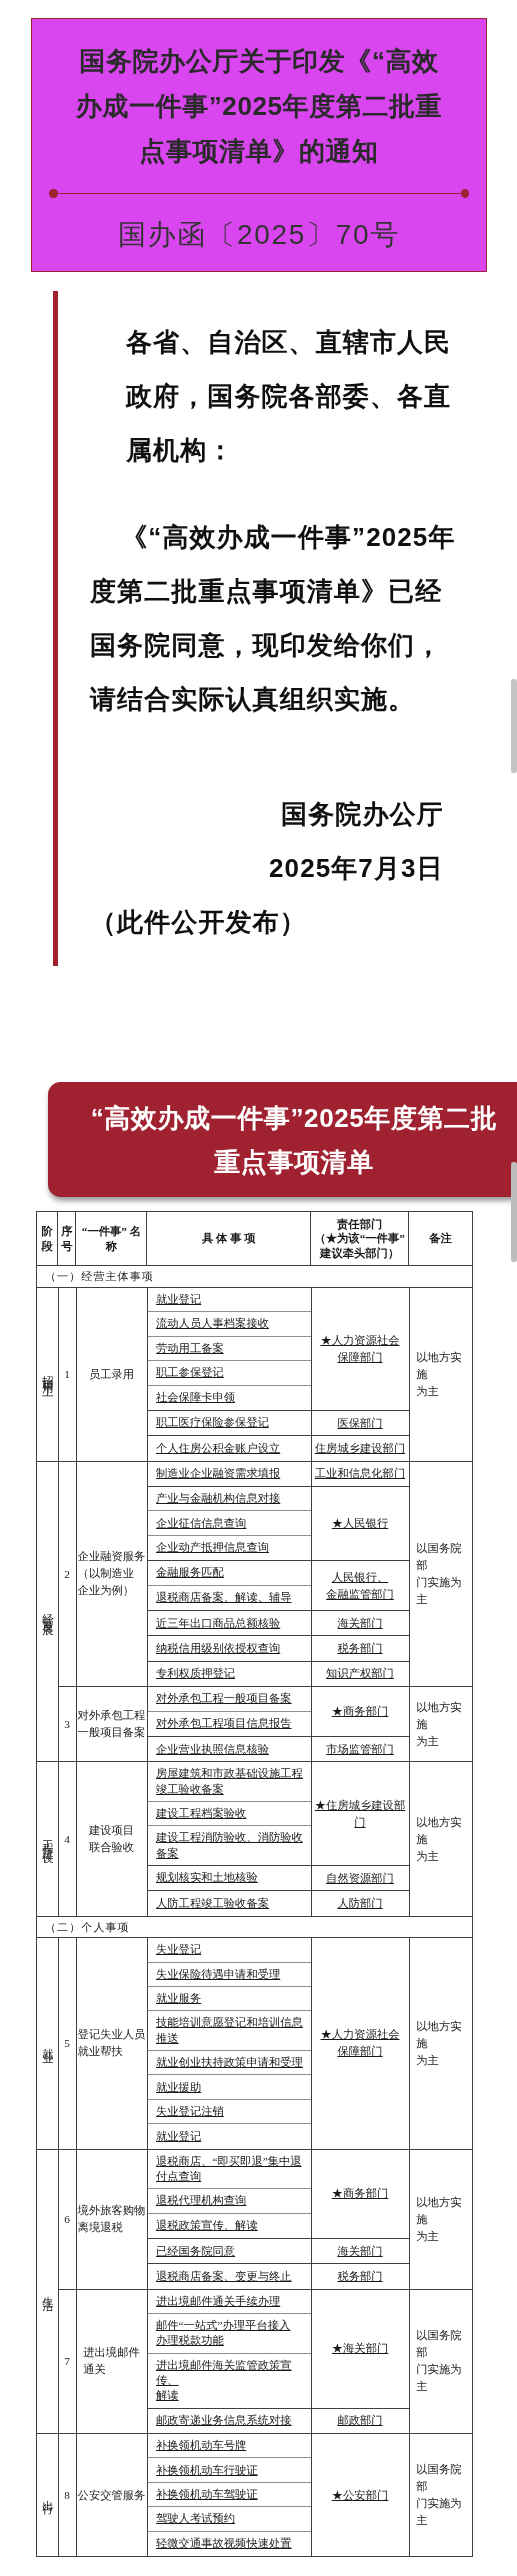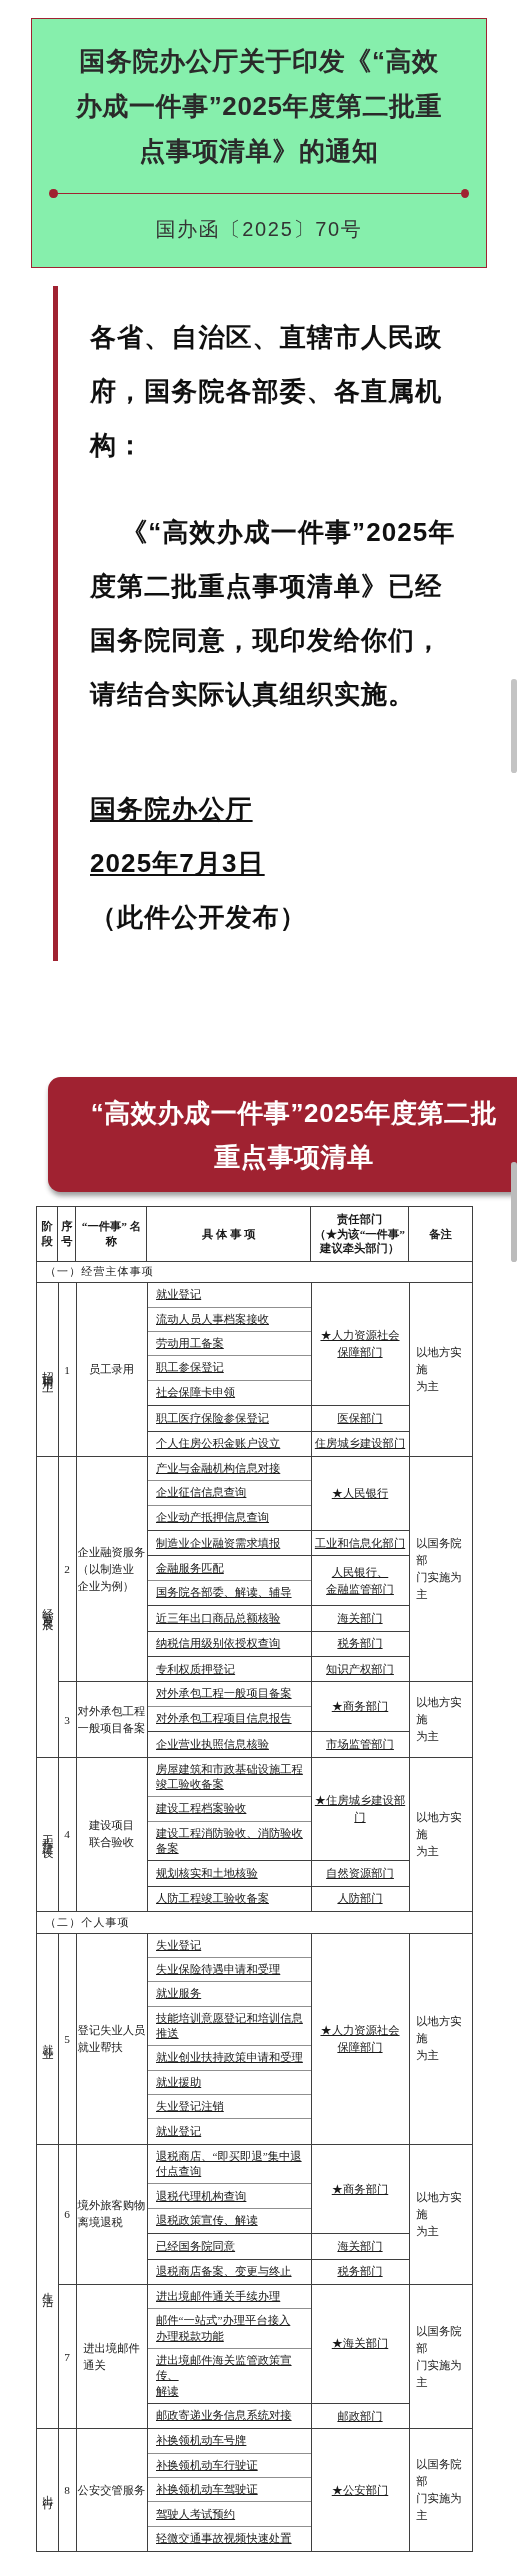--- a/index.html
+++ b/index.html
@@ -10,46 +10,46 @@
   }
   *{margin:0;padding:0;box-sizing:border-box;}
   html,body{background:#ffffff;}
   body{
     width:517px;height:2576px;position:relative;overflow:hidden;
     font-family:"Liberation Sans",sans-serif;color:var(--ink);
   }
   
   .title-box{
     margin:17.6px 31px 0 31px;width:456px;min-height:250px;
-    border:1.7px solid var(--red);background:#86efac;
+    border:1.7px solid var(--red);background:#d946ef;
     display:flex;flex-direction:column;align-items:center;
     padding:20.4px 17px 17px 17px;
   }
   .doc-title{
     font-size:26px;font-weight:bold;line-height:45px;text-align:center;
     color:#2a2a2a;white-space:pre-line;letter-spacing:0.6px;
   }
   .divider{
     width:100%;display:flex;align-items:center;margin:14.7px 0 13.6px 0;
   }
   .divider .dot{width:8.5px;height:9.6px;border-radius:50%;background:var(--red);flex:0 0 auto;}
   .divider .line{flex:1;height:1.7px;background:var(--red);}
   .doc-number{
-    font-size:20px;color:#333;letter-spacing:1.7px;text-align:center;margin-top:4.5px;
+    font-size:28px;color:#333;letter-spacing:1.7px;text-align:center;margin-top:4.5px;
   }
   
   .body-block{
     margin:18.7px 53px 0 53px;width:418px;min-height:634px;
     border-left:5.7px solid var(--red);
     padding:24px 11.3px 17px 32px;
     font-size:26px;line-height:54px;font-weight:600;color:#101010;
   }
-  .body-block .salutation{letter-spacing:1.1px;}
+  .body-block .salutation{letter-spacing:1.1px;margin-left:36px;}
   .body-block .main-text{margin-top:33px;text-indent:1.2em;letter-spacing:1.1px;}
-  .sig-block{margin-top:61px;padding-right:16px;text-decoration:underline;}
+  .sig-block{margin-top:61px;text-align:right;padding-right:16px;}
   .sig-block p{letter-spacing:1.1px;}
   .pub-note{margin-top:0;letter-spacing:1.1px;}
   
   .banner{
     margin:116px 0 0 48px;width:492px;
     background:var(--red);border-radius:12.5px;
     box-shadow:1.7px 4px 5.1px rgba(40,40,40,.45);
     padding:13.6px 17px;text-align:center;
   }
   .banner-title{
@@ -209,36 +209,36 @@
         <div class="stage-cell">经营发展</div>
         <div class="stage-rows">
           <div class="row-block">
             <div class="seq-cell">2</div>
             <div class="name-cell">企业融资服务
 （以制造业
 企业为例）</div>
             <div class="groups">
               <div class="group">
                 <div class="items">
+                  <div class="item-cell">制造业企业融资需求填报</div>
+                </div>
+                <div class="dept-cell">工业和信息化部门</div>
+              </div>
+              <div class="group">
+                <div class="items">
                   <div class="item-cell">产业与金融机构信息对接</div>
                   <div class="item-cell">企业征信信息查询</div>
                   <div class="item-cell">企业动产抵押信息查询</div>
                 </div>
                 <div class="dept-cell">★人民银行</div>
               </div>
               <div class="group">
                 <div class="items">
-                  <div class="item-cell">制造业企业融资需求填报</div>
-                </div>
-                <div class="dept-cell">工业和信息化部门</div>
-              </div>
-              <div class="group">
-                <div class="items">
                   <div class="item-cell">金融服务匹配</div>
-                  <div class="item-cell">国务院各部委、解读、辅导</div>
+                  <div class="item-cell">退税商店备案、解读、辅导</div>
                 </div>
                 <div class="dept-cell">人民银行、
 金融监管部门</div>
               </div>
               <div class="group">
                 <div class="items">
                   <div class="item-cell">近三年出口商品总额核验</div>
                 </div>
                 <div class="dept-cell">海关部门</div>
               </div>

